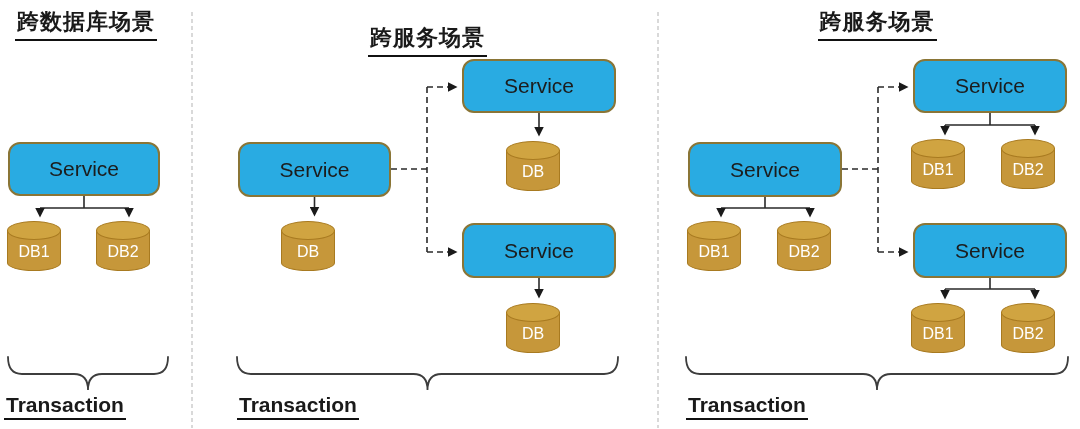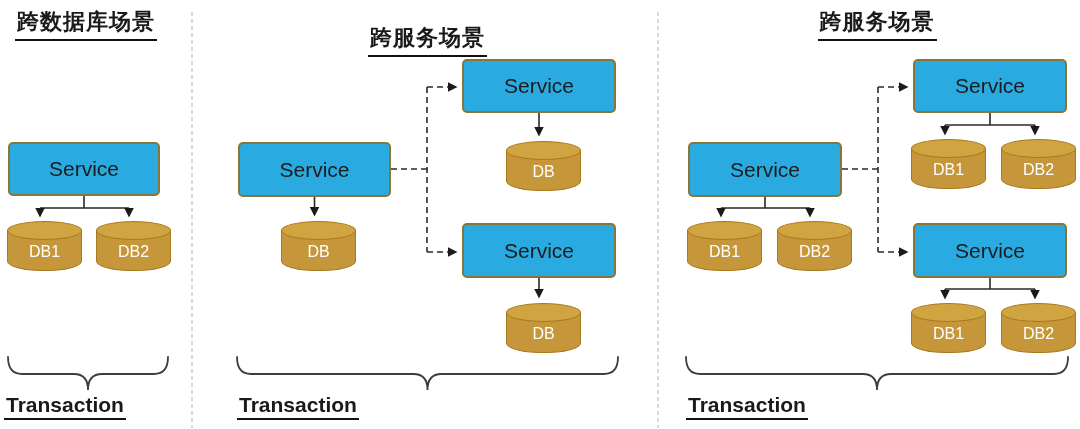--- a/index.html
+++ b/index.html
@@ -23,24 +23,24 @@
   }
   .overlay{position:absolute;left:0;top:0;width:1080px;height:429px;z-index:1;}
   .title-wrap{position:absolute;text-align:center;z-index:3;}
   .title{
     display:inline-block;font-size:22px;font-weight:600;color:var(--title-text);
     border-bottom:2px solid #111;padding:0 2px 2px 2px;letter-spacing:1px;
   }
   .service{
     position:absolute;box-sizing:border-box;z-index:2;
     background:var(--service-fill);border:2px solid var(--service-border);
-    border-radius:5px;display:flex;align-items:center;justify-content:center;
+    border-radius:12px;display:flex;align-items:center;justify-content:center;
   }
   .service-label{font-size:21px;color:var(--service-text);}
-  .db{position:absolute;width:75px;height:50px;z-index:2;}
+  .db{position:absolute;width:54px;height:50px;z-index:2;}
   .db-top{
     display:block;position:absolute;left:0;top:0;width:100%;height:19px;
     box-sizing:border-box;border-radius:50%;
     background:var(--db-top-fill);border:1.6px solid var(--db-border);z-index:2;
   }
   .db-body{
     display:block;position:absolute;left:0;top:9px;width:100%;height:41px;
     box-sizing:border-box;background:var(--db-fill);
     border:1.6px solid var(--db-border);border-top:none;
     border-radius:0 0 34px 34px / 0 0 10px 10px;z-index:1;

